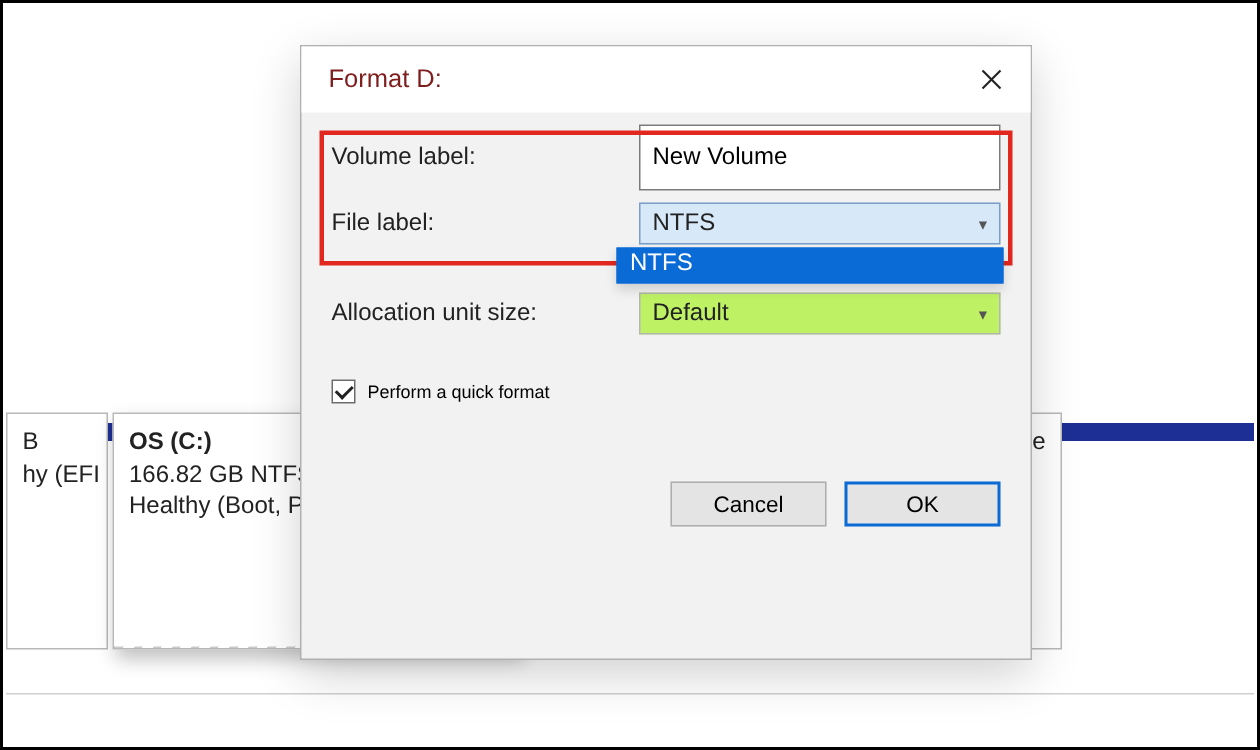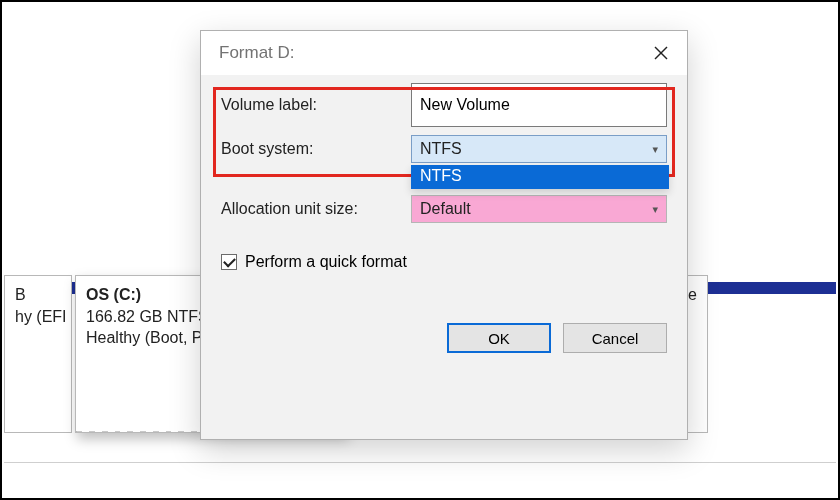--- a/index.html
+++ b/index.html
@@ -84,21 +84,21 @@
   }
   .dlg-titlebar {
     height: 44px;
     background: #fff;
     display: flex;
     align-items: center;
     justify-content: space-between;
     padding: 0 12px 0 18px;
     font-size: 17px;
   }
-  .dlg-title { color: #737373; }
+  .dlg-title { color: #7f1d1d; }
   .dlg-close {
     width: 28px; height: 28px;
     display: flex; align-items: center; justify-content: center;
     cursor: pointer;
   }
   .dlg-close svg { stroke: #222; stroke-width: 1.4; }
 
   .dlg-body {
     flex: 1;
     padding: 14px 20px 16px 20px;
@@ -113,20 +113,21 @@
     border: 3px solid #e2271f;
     pointer-events: none;
   }
 
   .form-row {
     display: flex;
     align-items: center;
     height: 32px;
     margin-bottom: 12px;
     font-size: 16px;
+    gap: 15px;
   }
   .form-row .lbl {
     width: 190px;
     color: #222;
   }
   .text-input {
     flex: 1;
     height: 44px;
     border: 1px solid #7a7a7a;
     background: #fff;
@@ -140,21 +141,21 @@
     background: #d7e8f8;
     display: flex;
     align-items: center;
     justify-content: space-between;
     padding: 0 8px 0 8px;
     font-size: 16px;
     color: #222;
     cursor: pointer;
   }
   .combo.plain {
-    background: #f9a8d4;
+    background: #bef264;
     border: 1px solid #b5b5b5;
   }
   .combo .chev {
     font-size: 11px;
     color: #555;
   }
 
   .dropdown-popup {
     position: absolute;
     left: 210px;
@@ -168,21 +169,21 @@
     border: 1px solid #0a6ad6;
     box-shadow: 0 4px 8px rgba(0,0,0,.15);
     z-index: 5;
   }
 
   .checks {
     margin-top: 28px;
     display: flex;
     flex-direction: column;
     gap: 10px;
-    font-size: 16px;
+    font-size: 12px;
   }
   .check {
     display: flex;
     align-items: center;
     gap: 8px;
     cursor: pointer;
   }
   .cbox {
     width: 16px; height: 16px;
     border: 1px solid #6b6b6b;
@@ -256,21 +257,21 @@
 
   <div class="dlg-body">
     <div class="red-box"></div>
 
     <div class="form-row">
       <span class="lbl">Volume label:</span>
       <input class="text-input" value="New Volume" style="">
     </div>
 
     <div class="form-row">
-      <span class="lbl">Boot system:</span>
+      <span class="lbl">File label:</span>
       <div class="combo">
         <span>NTFS</span>
         <span class="chev">▾</span>
       </div>
     </div>
 
     <div class="dropdown-popup">
       <span>NTFS</span>
     </div>
 
@@ -283,21 +284,21 @@
     </div>
 
     <div class="checks">
       <label class="check">
         <span class="cbox checked"></span>
         <span>Perform a quick format</span>
       </label>
     </div>
 
     <div class="dlg-buttons">
+      <div class="btn">
+        <span>Cancel</span>
+      </div>
       <div class="btn primary">
         <span>OK</span>
       </div>
-      <div class="btn">
-        <span>Cancel</span>
-      </div>
     </div>
   </div>
 </div>
 
 </body></html>

